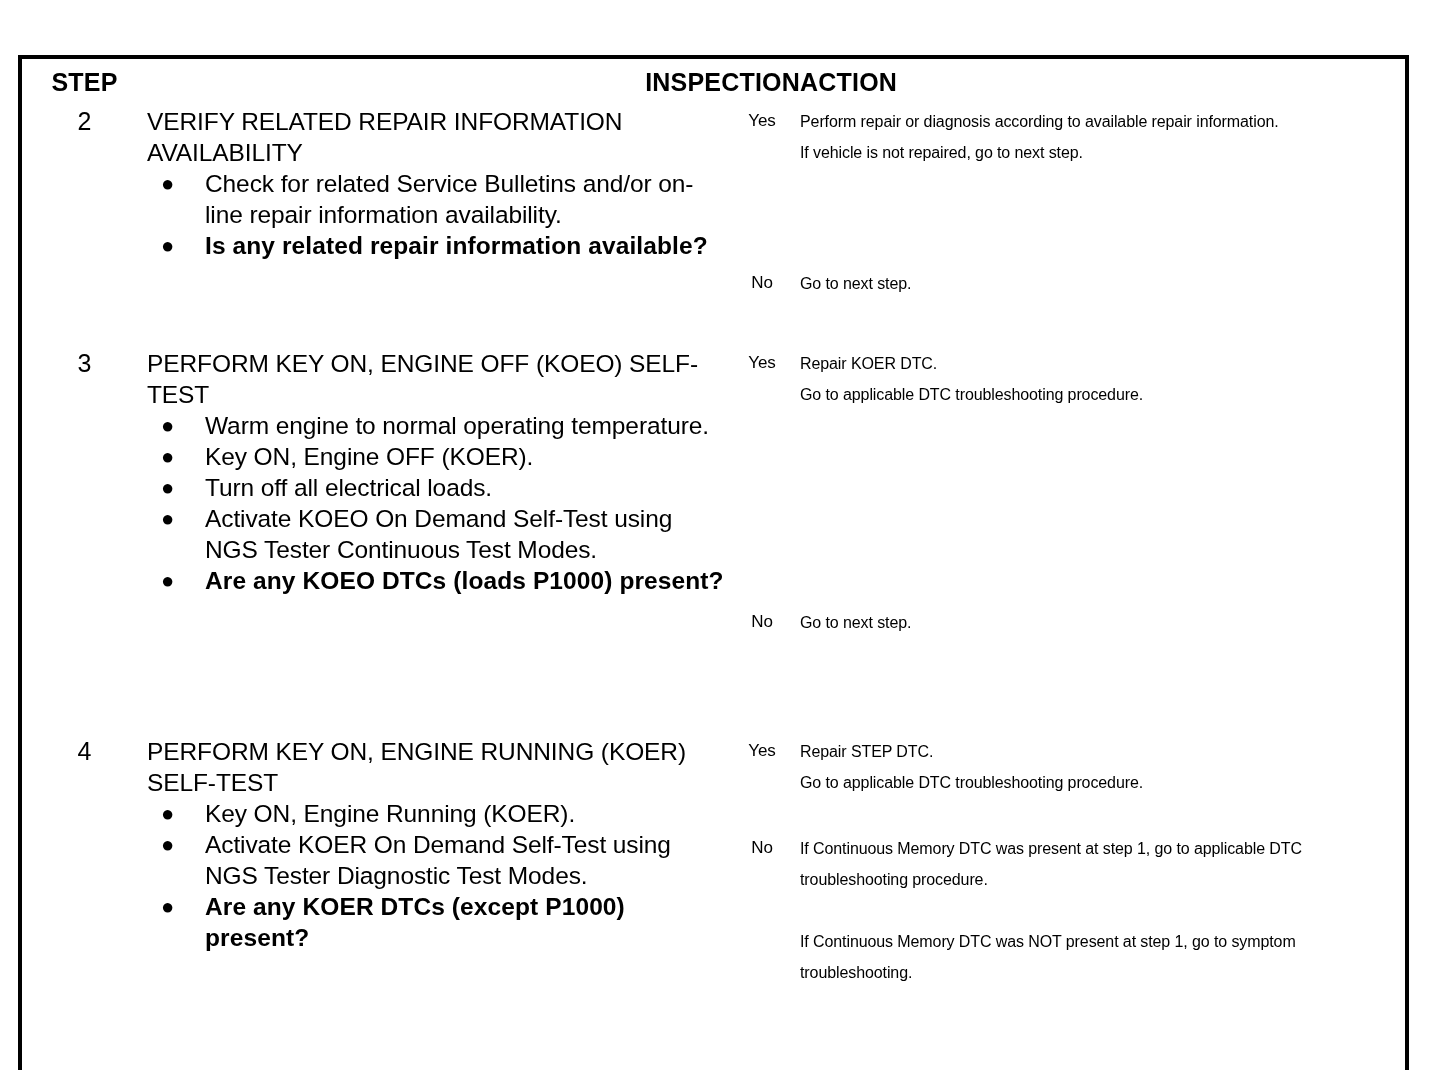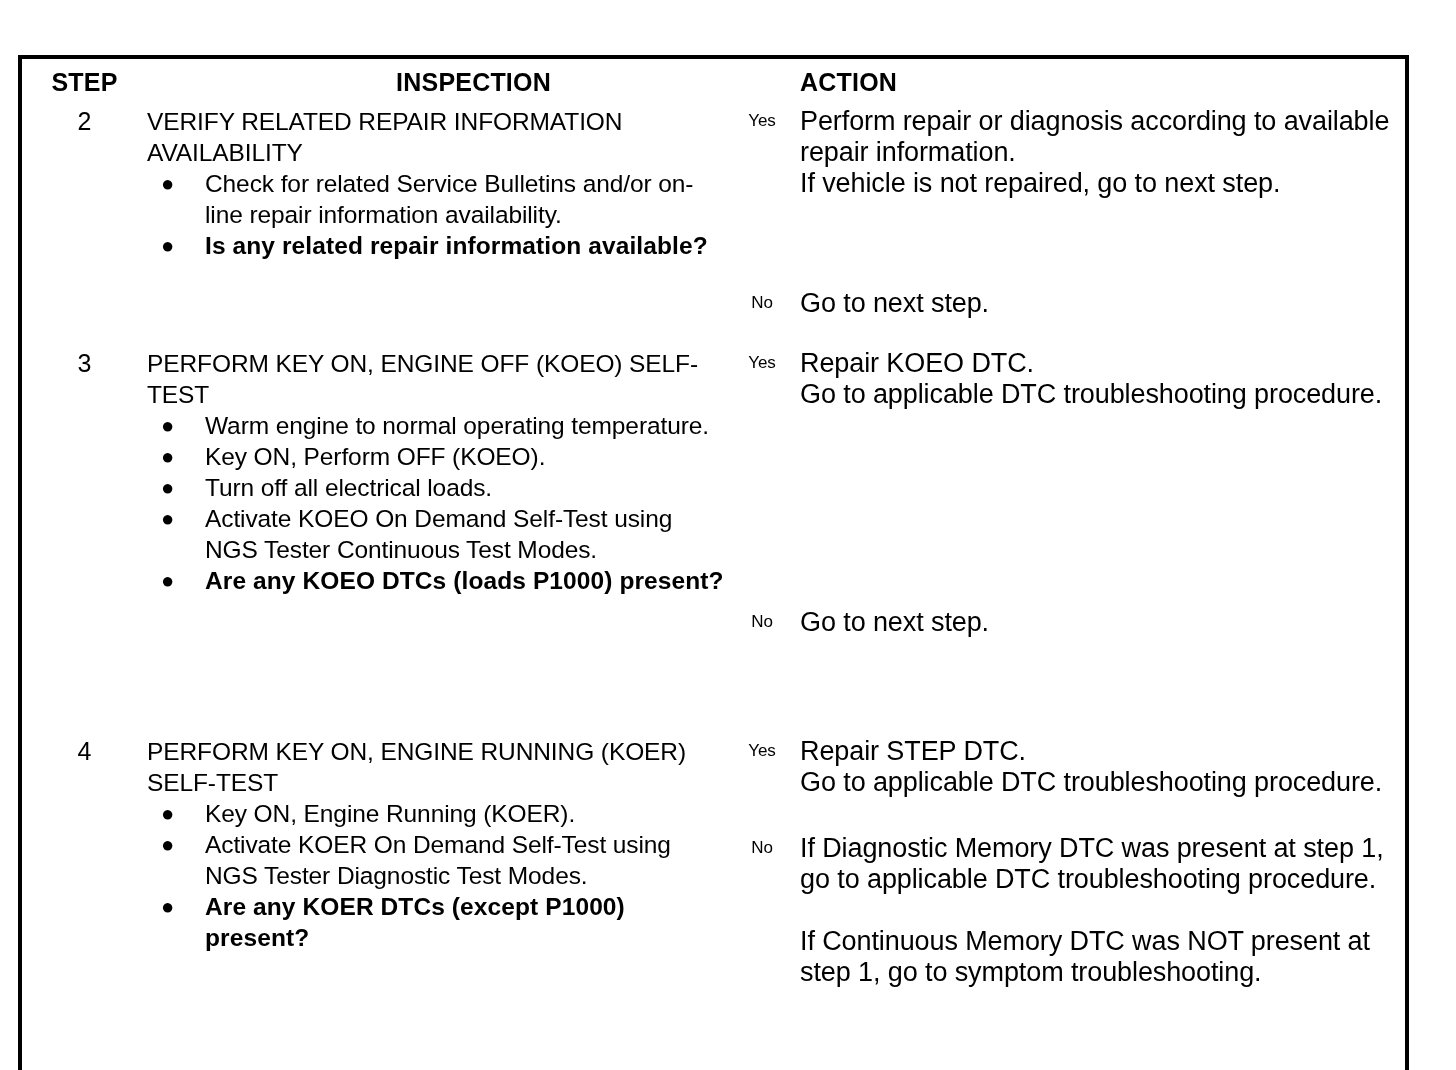--- a/index.html
+++ b/index.html
@@ -63,21 +63,21 @@
     font-weight: bold;
     font-size: 25px;
     letter-spacing: 0.2px;
     line-height: 47px;
   }
   .hdr-step {
     text-align: center;
   }
   .hdr-inspection {
     padding-left: 14px;
-    text-align: center;
+    text-align: right;
   }
   .hdr-action {
     padding-left: 14px;
     text-align: left;
   }
 
   
   .step-num {
     text-align: center;
     font-size: 25px;
@@ -122,21 +122,21 @@
 
   .yn-cell {
     text-align: center;
     font-size: 17px;
     padding-top: 9px;
     line-height: 30px;
   }
 
   .action-cell {
     padding: 8px 8px 10px 14px;
-    font-size: 27px;
+    font-size: 16px;
     line-height: 31px;
     letter-spacing: -0.1px;
   }
   .action-cell p {
     margin: 0;
   }
   .action-cell p.gap {
     margin-top: 31px;
   }
 </style>
@@ -197,41 +197,41 @@
 
         <td class="inspection-cell rule-h-thick rule-v-thin" rowspan="2">
           <p class="insp-title">PERFORM KEY ON, ENGINE OFF (KOEO) SELF-TEST</p>
           <ul class="insp-list">
             <li>
               <span class="bullet">●</span>
               <span>Warm engine to normal operating temperature.</span>
             </li>
             <li>
               <span class="bullet">●</span>
-              <span>Key ON, Perform OFF (KOEO).</span>
+              <span>Key ON, Engine OFF (KOER).</span>
             </li>
             <li>
               <span class="bullet">●</span>
               <span>Turn off all electrical loads.</span>
             </li>
             <li>
               <span class="bullet">●</span>
               <span>Activate KOEO On Demand Self-Test using NGS Tester Continuous Test Modes.</span>
             </li>
             <li class="bold">
               <span class="bullet">●</span>
               <span>Are any KOEO DTCs (loads P1000) present?</span>
             </li>
           </ul>
         </td>
 
         <td class="yn-cell rule-h-thick rule-v-thin">Yes</td>
 
         <td class="action-cell rule-h-thick rule-v-thick">
-          <p>Repair KOEO DTC.</p>
+          <p>Repair KOER DTC.</p>
           <p>Go to applicable DTC troubleshooting procedure.</p>
         </td>
       </tr>
 
       <tr>
         <td class="yn-cell rule-h-thin rule-v-thin">No</td>
         <td class="action-cell rule-h-thin rule-v-thick">
           <p>Go to next step.</p>
         </td>
       </tr>
@@ -261,21 +261,21 @@
 
         <td class="action-cell rule-h-thick rule-v-thick">
           <p>Repair STEP DTC.</p>
           <p>Go to applicable DTC troubleshooting procedure.</p>
         </td>
       </tr>
 
       <tr>
         <td class="yn-cell rule-h-thin rule-v-thin">No</td>
         <td class="action-cell rule-h-thin rule-v-thick">
-          <p>If Diagnostic Memory DTC was present at step 1, go to applicable DTC troubleshooting procedure.</p>
+          <p>If Continuous Memory DTC was present at step 1, go to applicable DTC troubleshooting procedure.</p>
           <p class="gap">If Continuous Memory DTC was NOT present at step 1, go to symptom troubleshooting.</p>
         </td>
       </tr>
 
     </tbody>
   </table>
 
 </div>
 
 </body></html>

